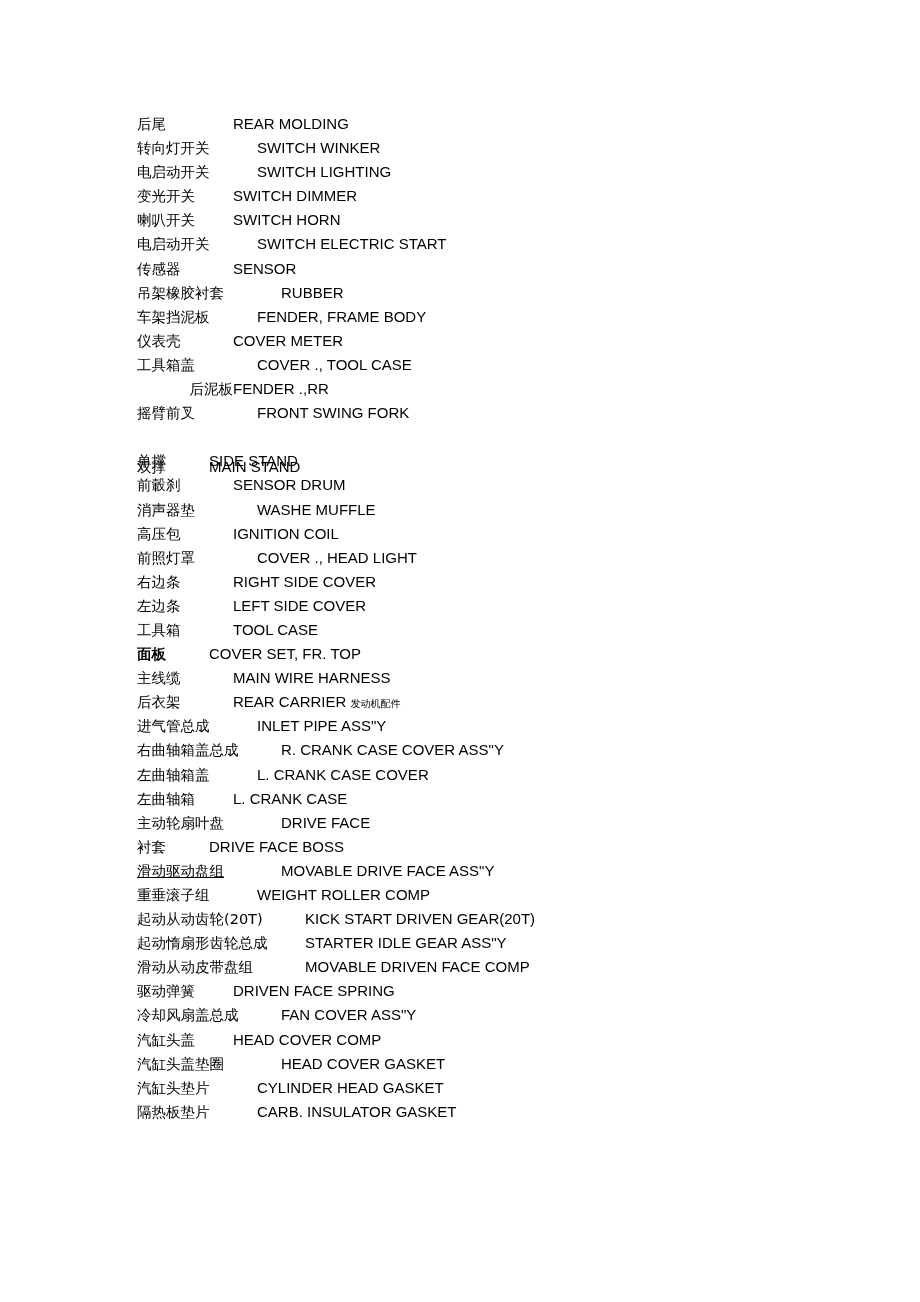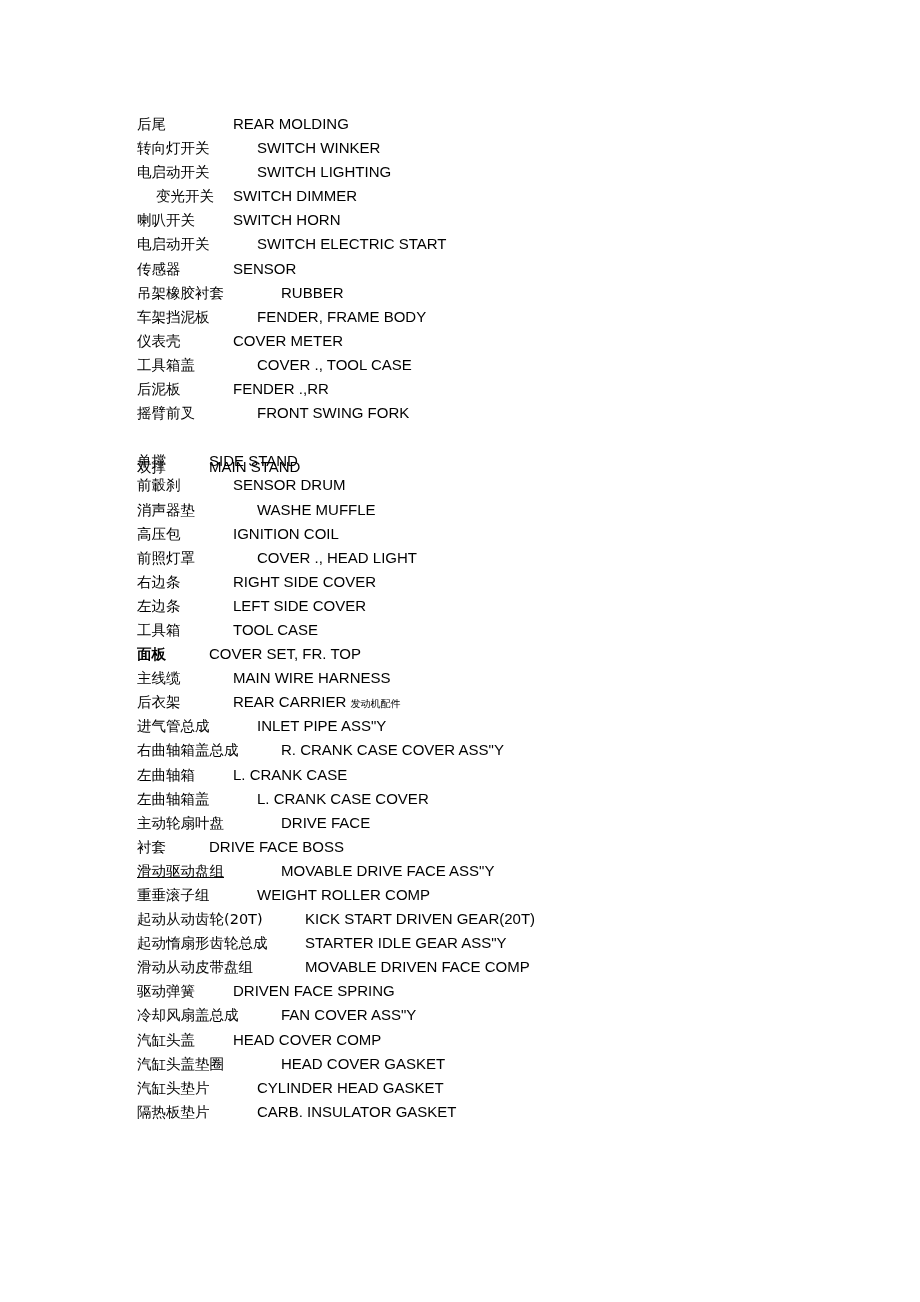--- a/index.html
+++ b/index.html
@@ -54,46 +54,46 @@
   }
 </style>
 </head>
 <body>
 
 <div id="page">
   <div id="glossary-list">
       <div class="glossary-row"><span class="cn" style="width: 96px;">后尾</span><span class="en">REAR  MOLDING</span></div>
       <div class="glossary-row"><span class="cn" style="width: 120px;">转向灯开关</span><span class="en">SWITCH WINKER</span></div>
       <div class="glossary-row"><span class="cn" style="width: 120px;">电启动开关</span><span class="en">SWITCH LIGHTING</span></div>
-      <div class="glossary-row"><span class="cn" style="width: 96px; text-align: center;">变光开关</span><span class="en">SWITCH DIMMER</span></div>
+      <div class="glossary-row"><span class="cn" style="width: 96px;">变光开关</span><span class="en">SWITCH DIMMER</span></div>
       <div class="glossary-row"><span class="cn" style="width: 96px;">喇叭开关</span><span class="en">SWITCH HORN</span></div>
       <div class="glossary-row"><span class="cn" style="width: 120px;">电启动开关</span><span class="en">SWITCH ELECTRIC START</span></div>
       <div class="glossary-row"><span class="cn" style="width: 96px;">传感器</span><span class="en">SENSOR</span></div>
       <div class="glossary-row"><span class="cn" style="width: 144px;">吊架橡胶衬套</span><span class="en">RUBBER</span></div>
       <div class="glossary-row"><span class="cn" style="width: 120px;">车架挡泥板</span><span class="en">FENDER, FRAME BODY</span></div>
       <div class="glossary-row"><span class="cn" style="width: 96px;">仪表壳</span><span class="en">COVER METER</span></div>
       <div class="glossary-row"><span class="cn" style="width: 120px;">工具箱盖</span><span class="en">COVER ., TOOL CASE</span></div>
-      <div class="glossary-row"><span class="cn" style="width: 96px;">后泥板</span><span class="en">FENDER .,RR</span></div>
+      <div class="glossary-row"><span class="cn" style="width: 96px; text-align: right;">后泥板</span><span class="en">FENDER .,RR</span></div>
       <div class="glossary-row"><span class="cn" style="width: 120px;">摇臂前叉</span><span class="en">FRONT SWING  FORK</span></div>
       <div class="glossary-row"><span class="cn" style="width: 72px; margin-top: 30px;">双撑</span><span class="en">MAIN  STAND</span></div>
       <div class="glossary-row"><span class="cn" style="width: 72px;">单撑</span><span class="en">SIDE  STAND</span></div>
       <div class="glossary-row"><span class="cn" style="width: 96px;">前轂刹</span><span class="en">SENSOR DRUM</span></div>
       <div class="glossary-row"><span class="cn" style="width: 120px;">消声器垫</span><span class="en">WASHE MUFFLE</span></div>
       <div class="glossary-row"><span class="cn" style="width: 96px;">高压包</span><span class="en">IGNITION COIL</span></div>
       <div class="glossary-row"><span class="cn" style="width: 120px;">前照灯罩</span><span class="en">COVER ., HEAD LIGHT</span></div>
       <div class="glossary-row"><span class="cn" style="width: 96px;">右边条</span><span class="en">RIGHT SIDE COVER</span></div>
       <div class="glossary-row"><span class="cn" style="width: 96px;">左边条</span><span class="en">LEFT SIDE COVER</span></div>
       <div class="glossary-row"><span class="cn" style="width: 96px;">工具箱</span><span class="en">TOOL CASE</span></div>
       <div class="glossary-row"><span class="cn" style="width: 72px; font-weight: bold;">面板</span><span class="en">COVER SET, FR. TOP</span></div>
       <div class="glossary-row"><span class="cn" style="width: 96px;">主线缆</span><span class="en">MAIN WIRE HARNESS</span></div>
       <div class="glossary-row"><span class="cn" style="width: 96px;">后衣架</span><span class="en">REAR CARRIER <span class="cn-inline">发动机配件</span></span></div>
       <div class="glossary-row"><span class="cn" style="width: 120px;">进气管总成</span><span class="en">INLET PIPE ASS"Y</span></div>
       <div class="glossary-row"><span class="cn" style="width: 144px;">右曲轴箱盖总成</span><span class="en">R. CRANK CASE COVER ASS"Y</span></div>
+      <div class="glossary-row"><span class="cn" style="width: 120px;">左曲轴箱盖</span><span class="en">L. CRANK CASE COVER</span></div>
       <div class="glossary-row"><span class="cn" style="width: 96px;">左曲轴箱</span><span class="en">L. CRANK CASE</span></div>
-      <div class="glossary-row"><span class="cn" style="width: 120px;">左曲轴箱盖</span><span class="en">L. CRANK CASE COVER</span></div>
       <div class="glossary-row"><span class="cn" style="width: 144px;">主动轮扇叶盘</span><span class="en">DRIVE FACE</span></div>
       <div class="glossary-row"><span class="cn" style="width: 72px;">衬套</span><span class="en">DRIVE FACE BOSS</span></div>
       <div class="glossary-row"><span class="cn" style="width: 144px; text-decoration: underline;">滑动驱动盘组</span><span class="en">MOVABLE DRIVE FACE ASS"Y</span></div>
       <div class="glossary-row"><span class="cn" style="width: 120px;">重垂滚子组</span><span class="en">WEIGHT ROLLER COMP</span></div>
       <div class="glossary-row"><span class="cn" style="width: 168px;">起动从动齿轮(20T)</span><span class="en">KICK START DRIVEN GEAR(20T)</span></div>
       <div class="glossary-row"><span class="cn" style="width: 168px;">起动惰扇形齿轮总成</span><span class="en">STARTER IDLE GEAR ASS"Y</span></div>
       <div class="glossary-row"><span class="cn" style="width: 168px;">滑动从动皮带盘组</span><span class="en">MOVABLE DRIVEN FACE COMP</span></div>
       <div class="glossary-row"><span class="cn" style="width: 96px;">驱动弹簧</span><span class="en">DRIVEN FACE SPRING</span></div>
       <div class="glossary-row"><span class="cn" style="width: 144px;">冷却风扇盖总成</span><span class="en">FAN COVER ASS"Y</span></div>
       <div class="glossary-row"><span class="cn" style="width: 96px;">汽缸头盖</span><span class="en">HEAD COVER COMP</span></div>

